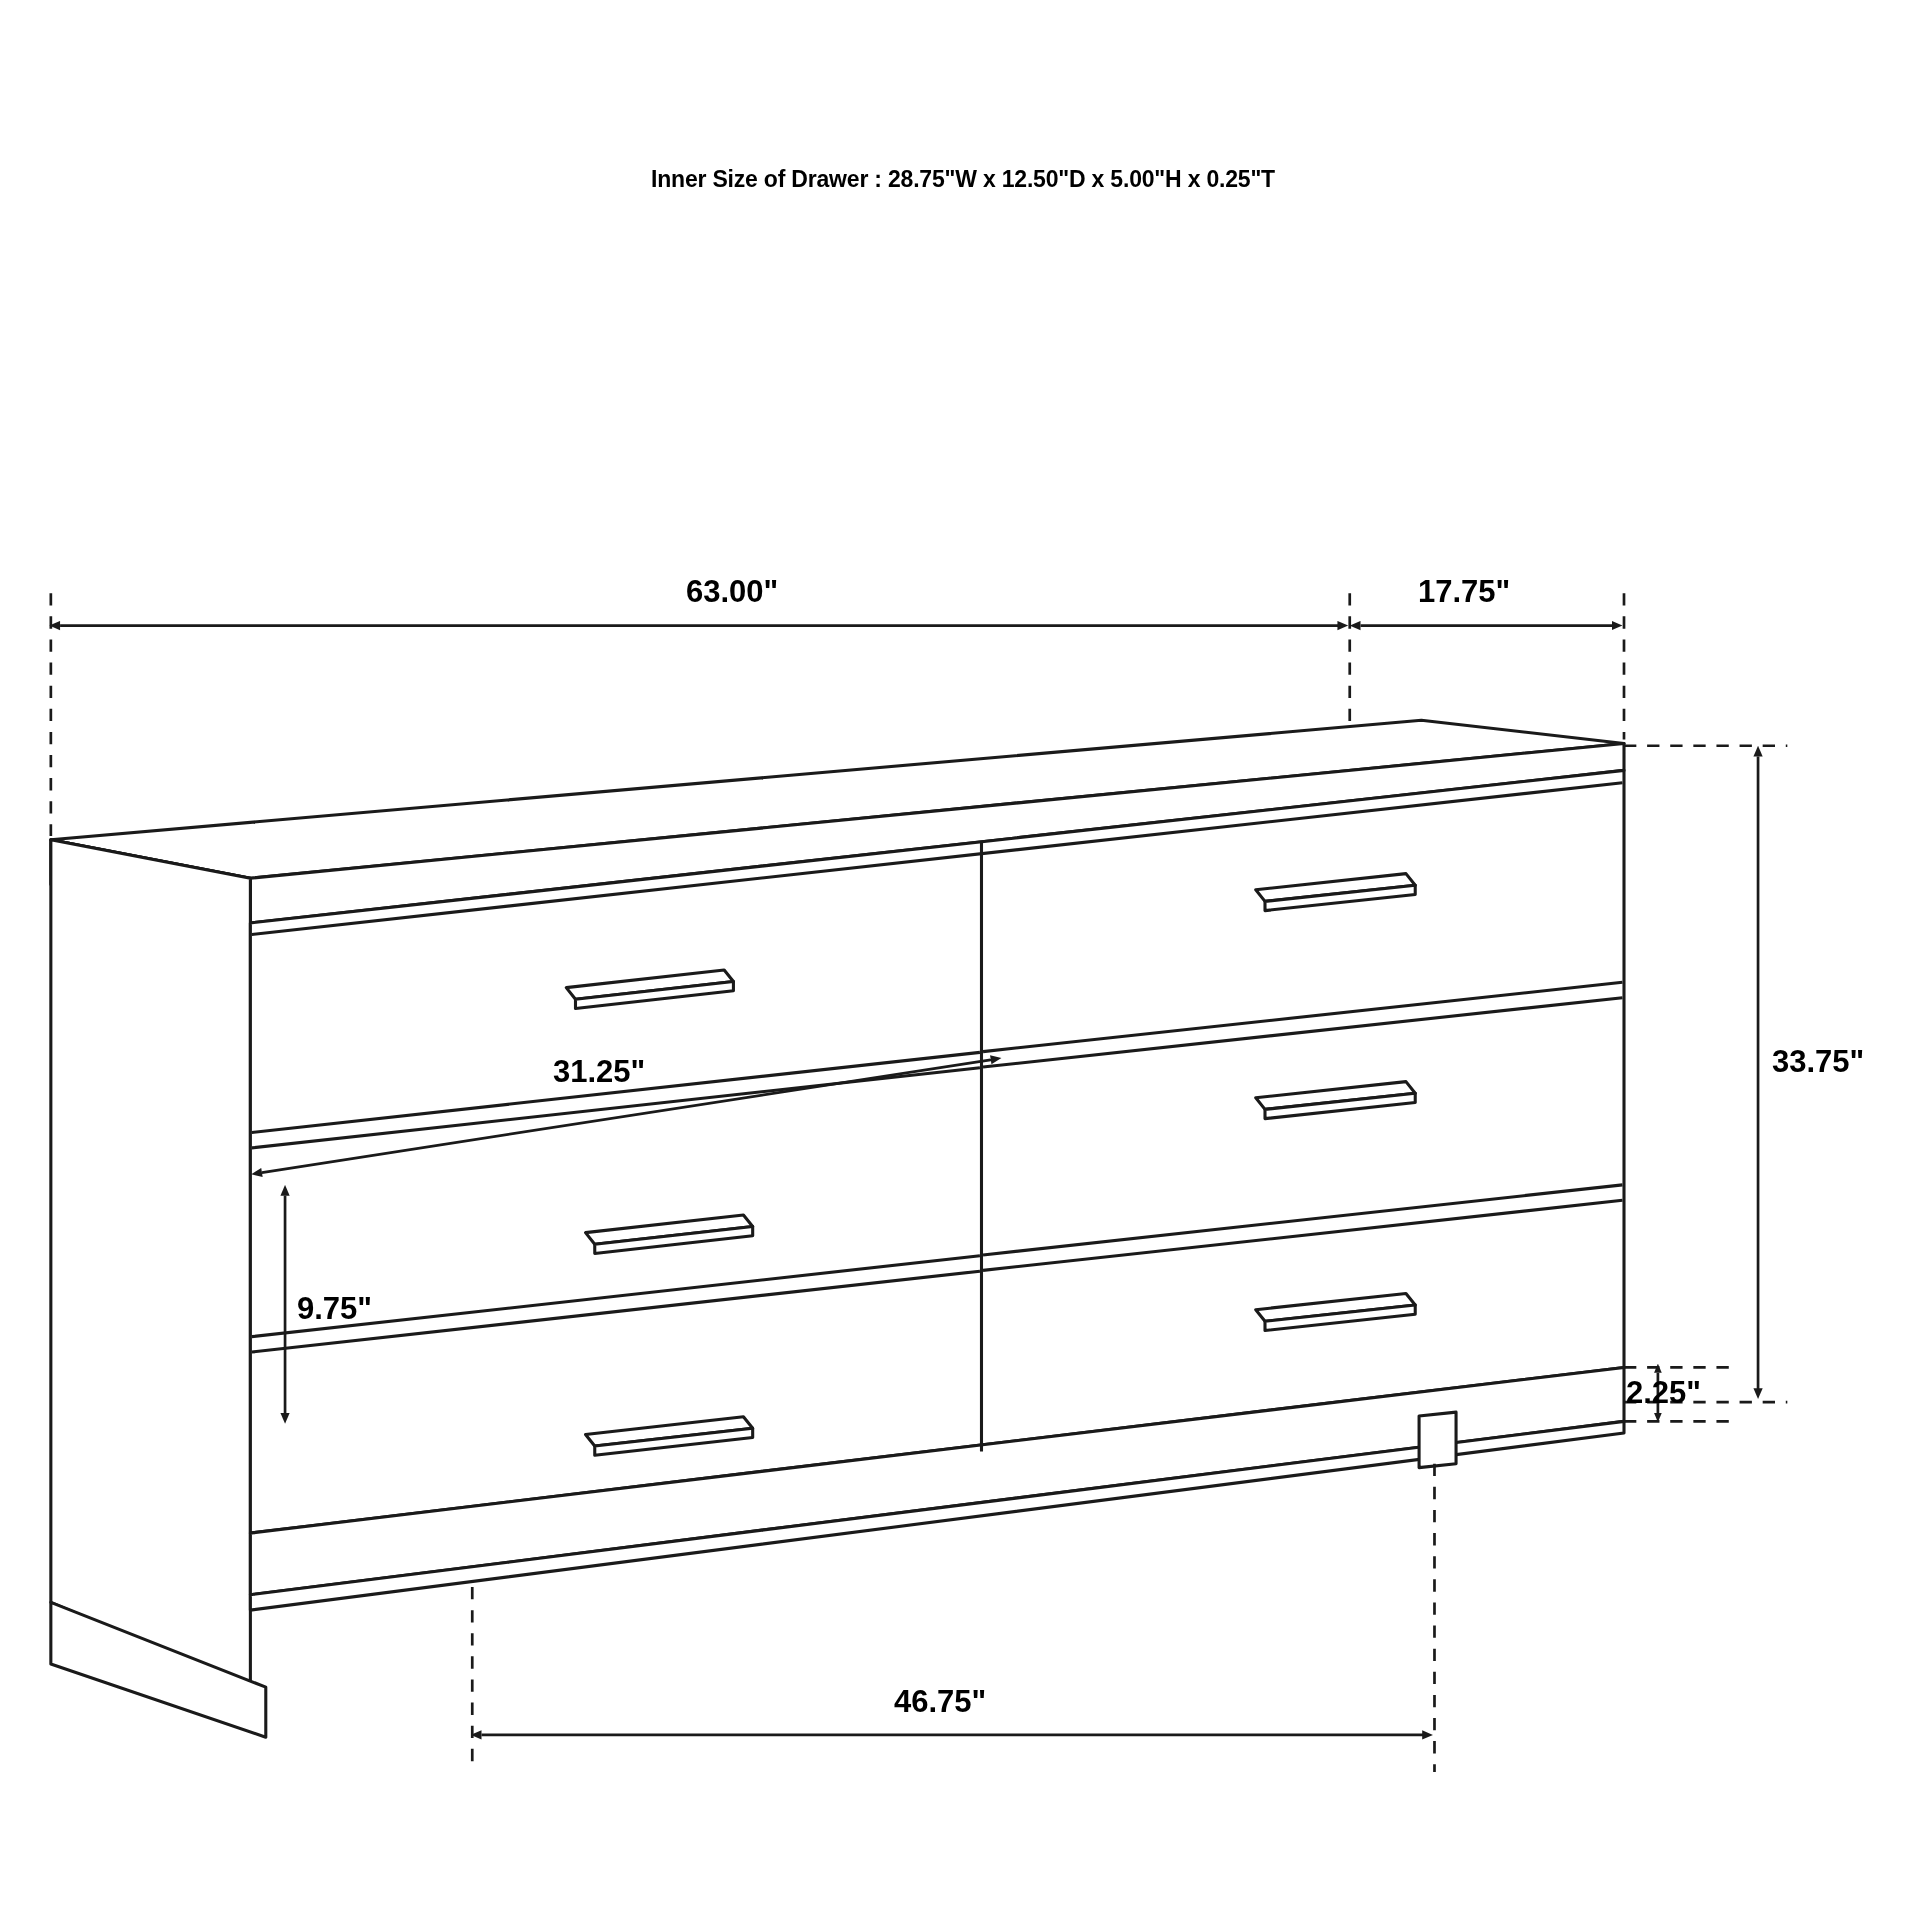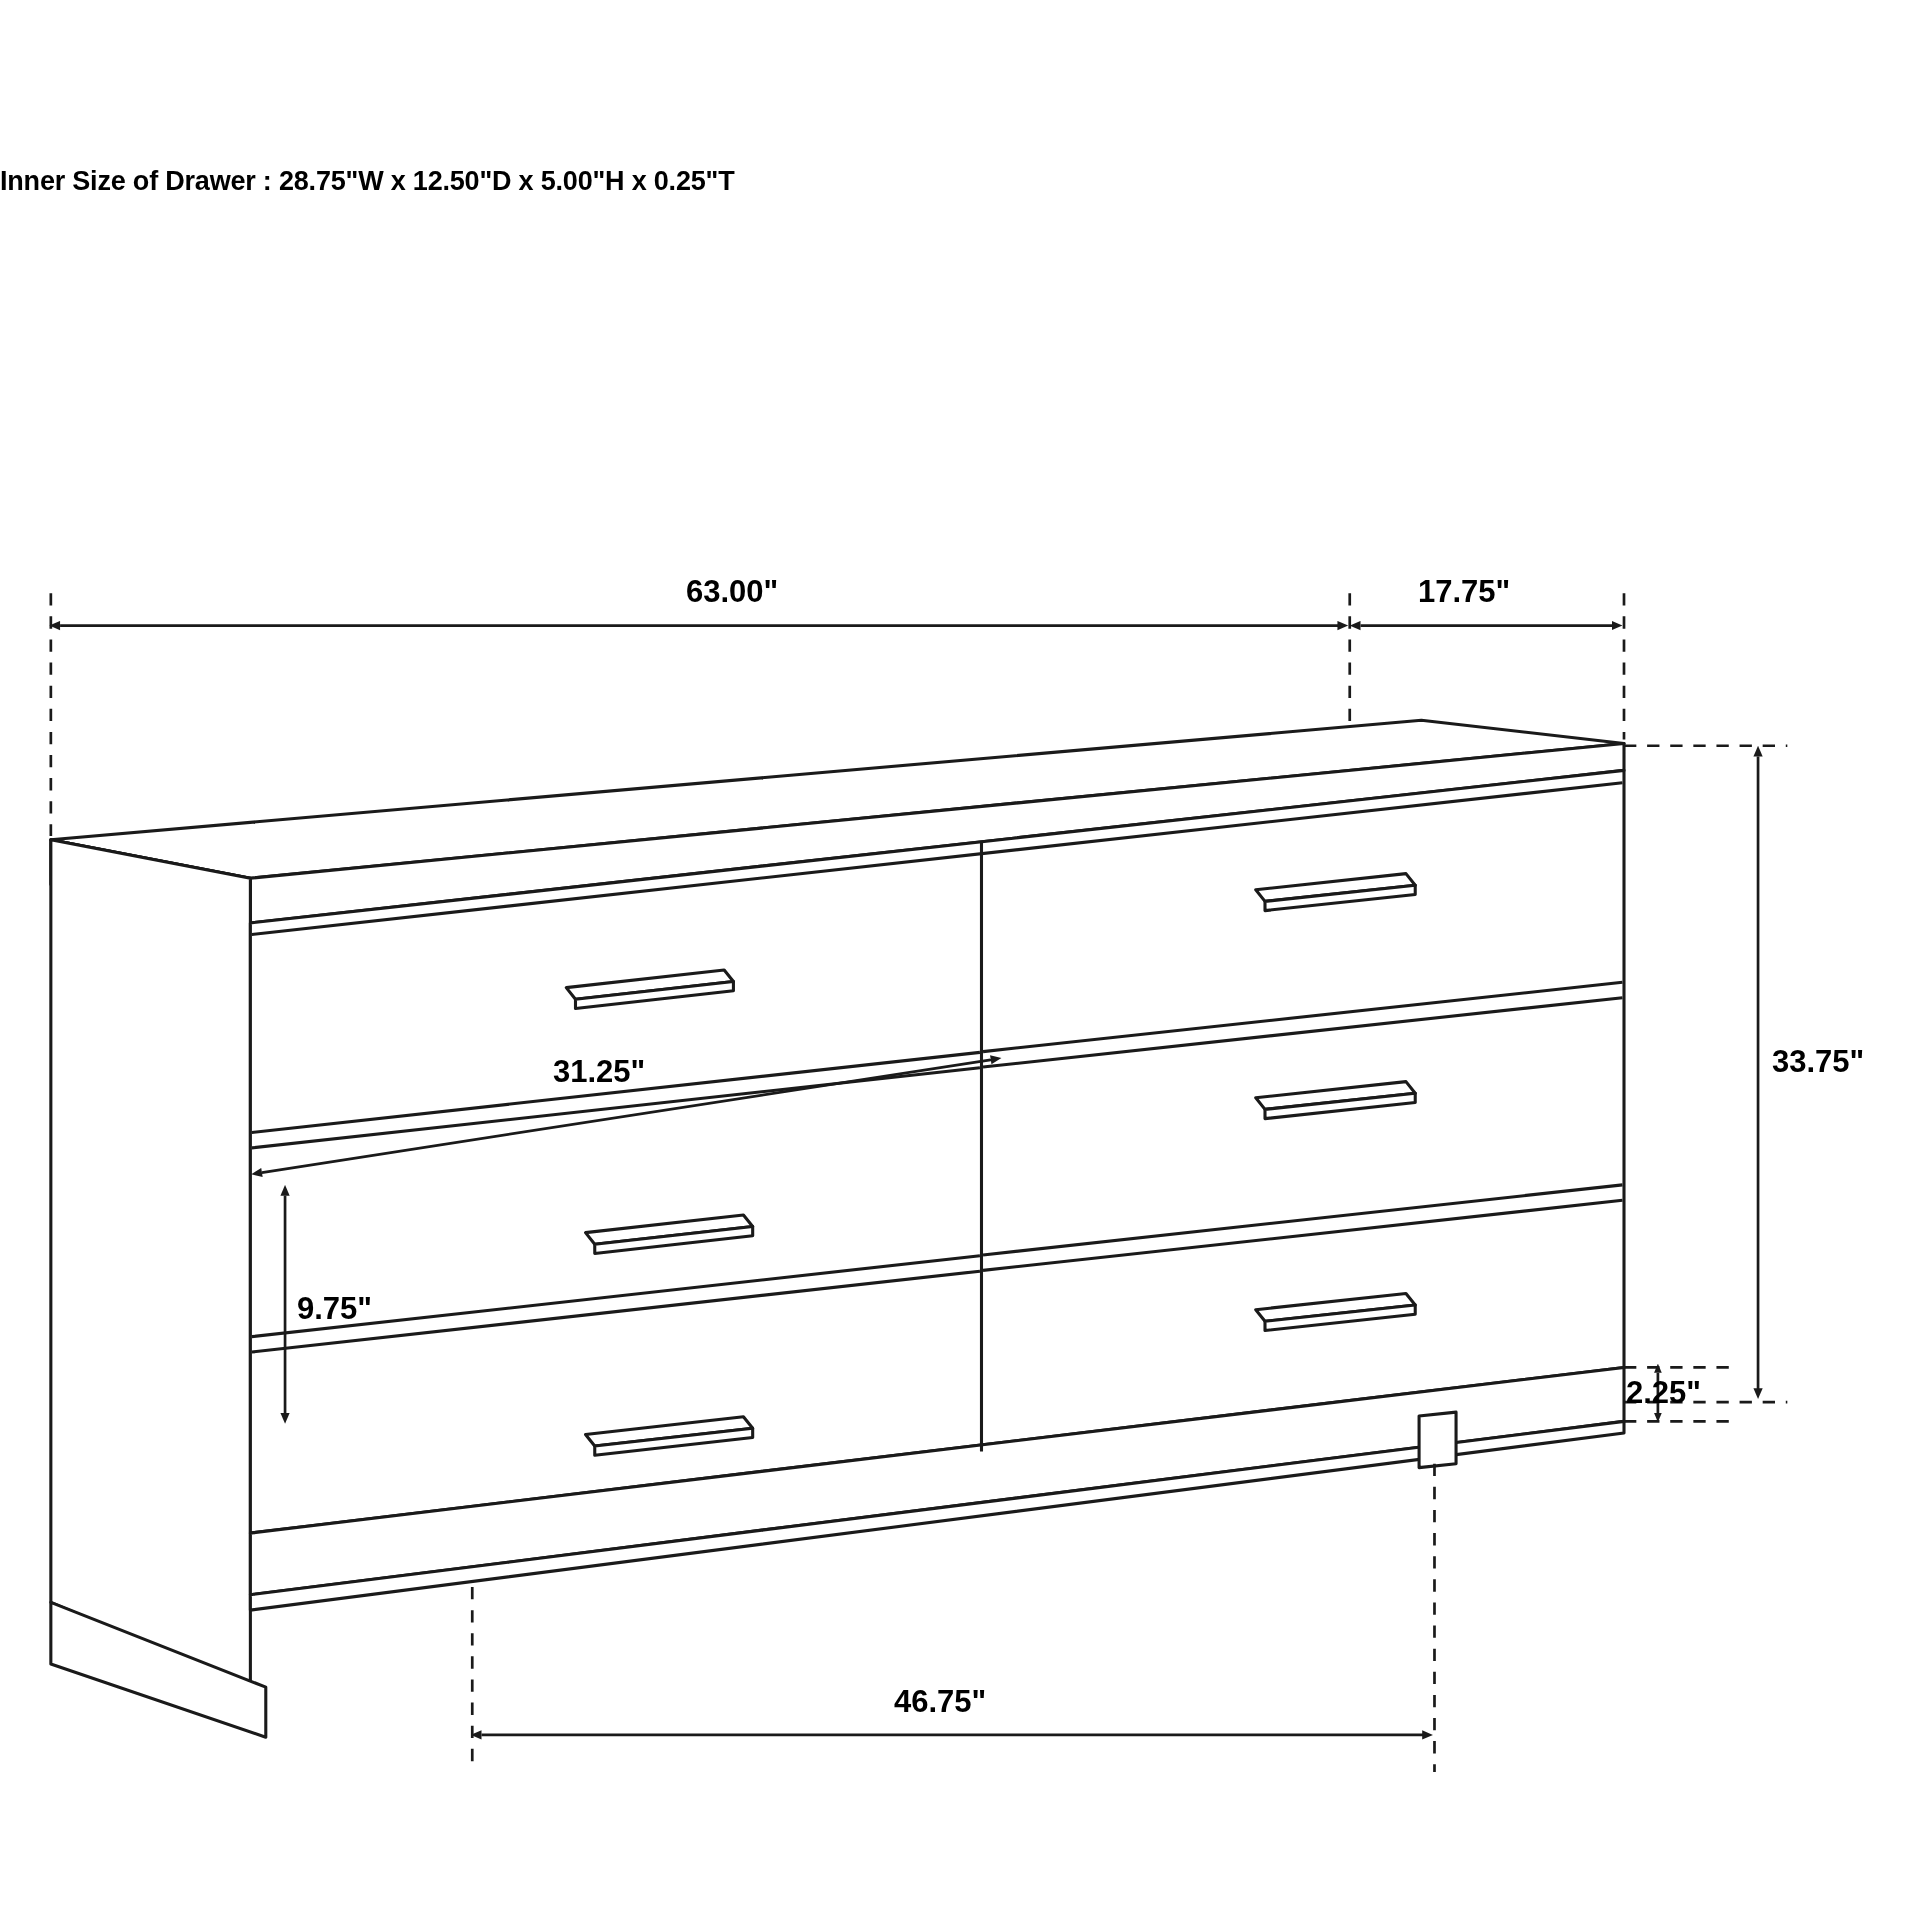--- a/index.html
+++ b/index.html
@@ -2,22 +2,22 @@
 <html style="font-size:12.3px"><head>
 <meta charset="utf-8">
 <style>
   html,body{margin:0;padding:0;background:#ffffff;}
   body{width:1926px;height:1926px;font-family:"Liberation Sans",sans-serif;color:#000;position:relative;overflow:hidden;}
   #stage{position:absolute;left:0;top:0;width:1926px;height:1926px;}
   .title{
     position:absolute;
     left:0;right:0;
     top:166px;
-    text-align:left;
-    font-size:27px;
+    text-align:center;
+    font-size:23px;
     font-weight:bold;
     letter-spacing:-0.2px;
   }
   svg{position:absolute;left:0;top:0;width:1926px;height:1926px;}
   .dimtext{
     position:absolute;
     font-size:31px;
     font-weight:bold;
     white-space:nowrap;
   }

